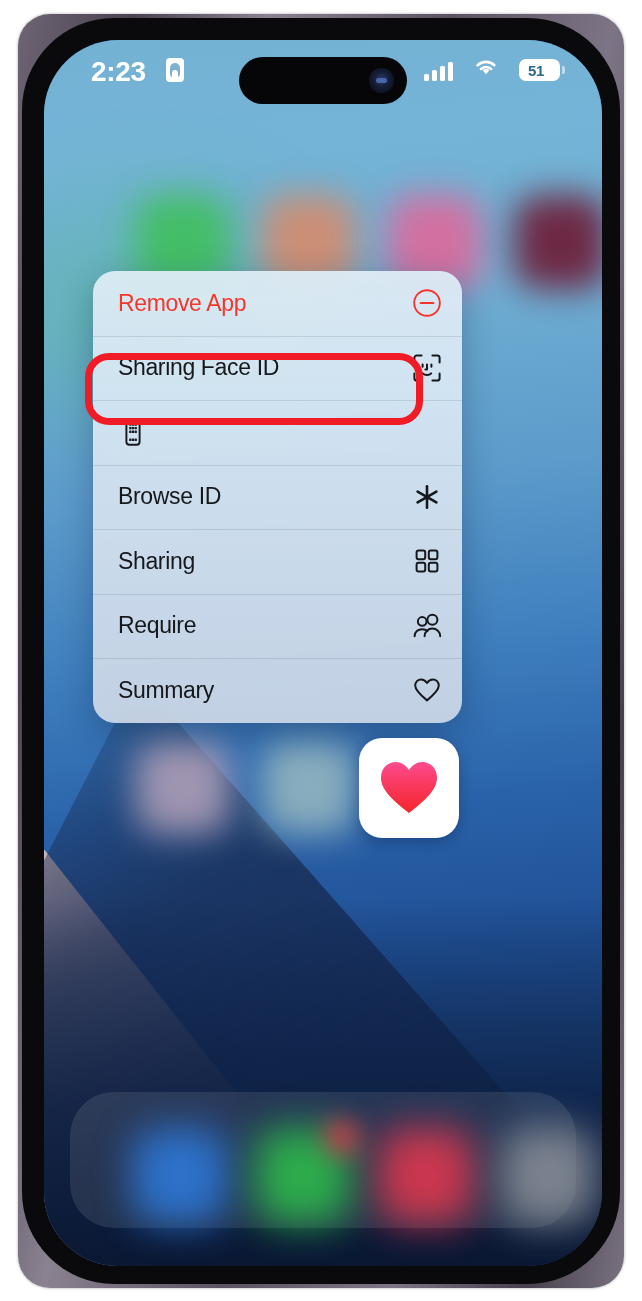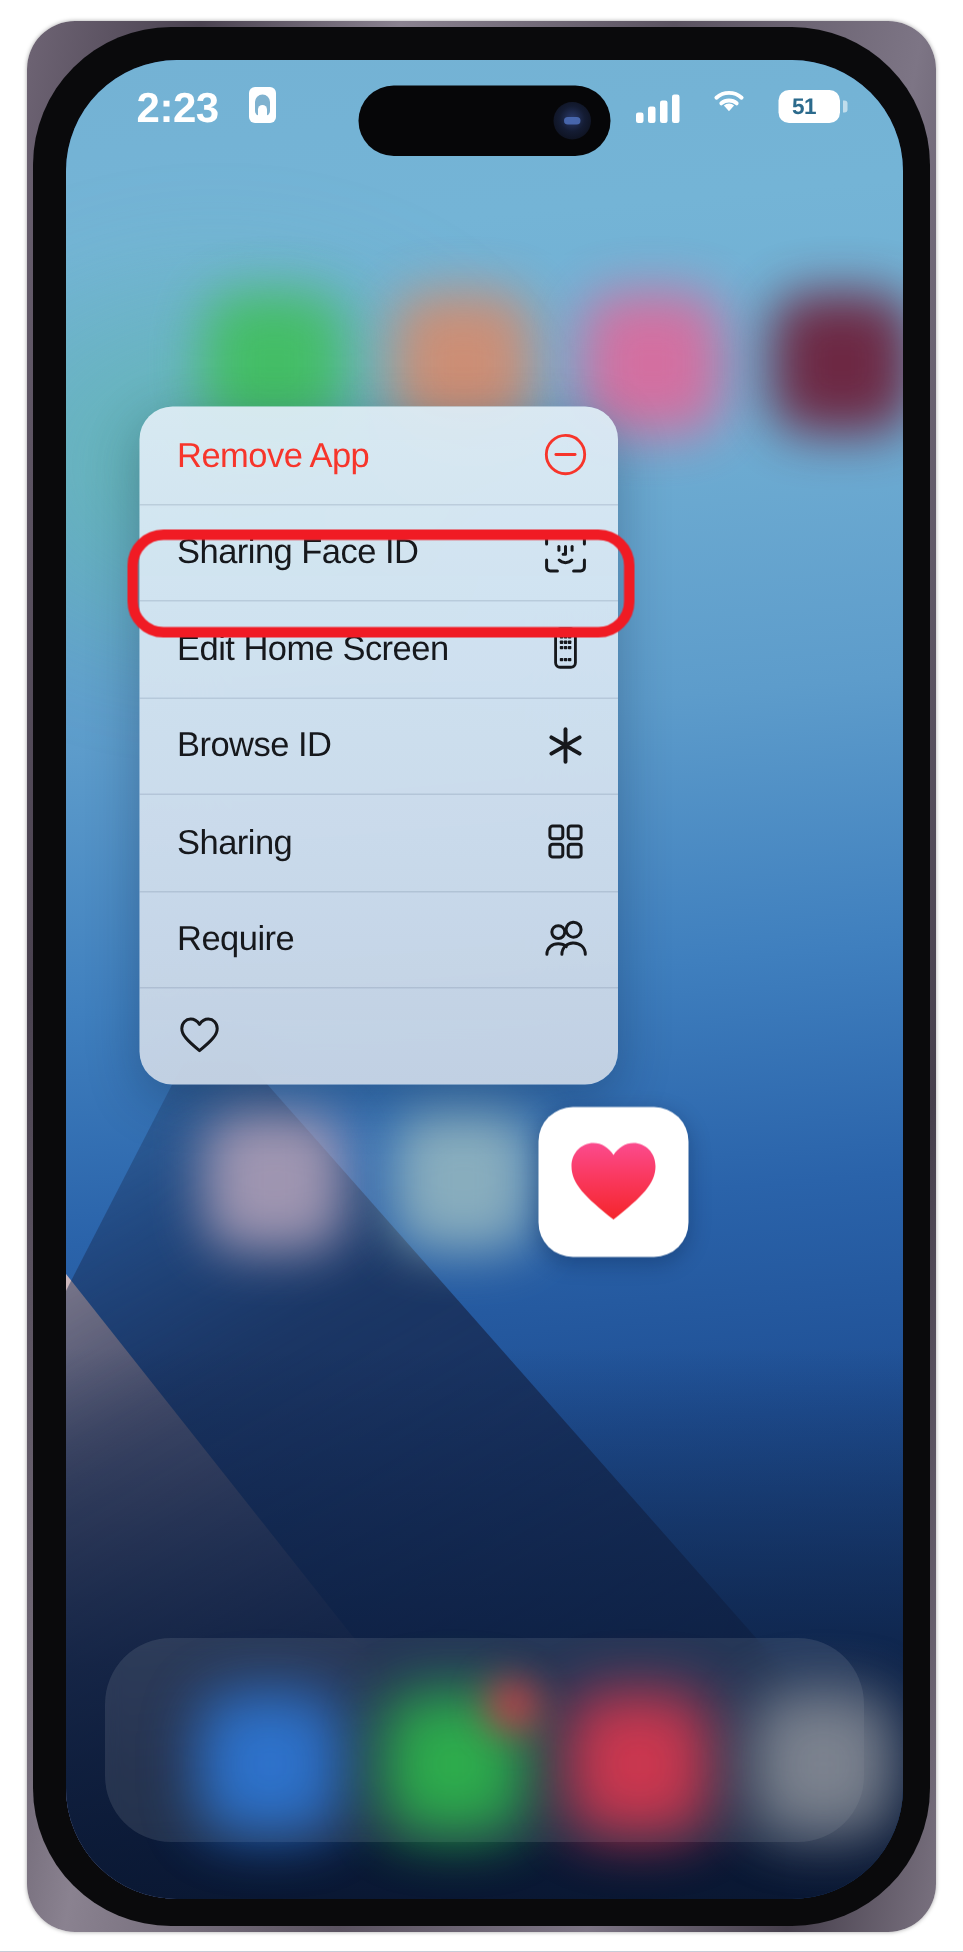--- a/index.html
+++ b/index.html
@@ -248,21 +248,21 @@
     border-radius: 3px;
     background: #4b6bb5;
     opacity: 0.9;
   }
 
   
   #context-menu {
     position: absolute;
     left: 49px;
     top: 231px;
-    width: 319px;
+    width: 369px;
     border-radius: 22px;
     overflow: hidden;
     background: linear-gradient(180deg, rgba(222,236,245,0.94) 0%, rgba(216,231,243,0.93) 30%, rgba(211,224,238,0.93) 62%, rgba(205,216,230,0.92) 100%);
     backdrop-filter: blur(26px);
     box-shadow: 0 10px 34px rgba(10,25,55,0.30);
     z-index: 8;
   }
   .menu-row {
     position: relative;
     height: 64.5px;
@@ -411,21 +411,20 @@
                 <path d="M27.6 20.4v4.8a2.4 2.4 0 0 1-2.4 2.4h-4.8"></path>
                 <path d="M9.6 27.6H4.8a2.4 2.4 0 0 1-2.4-2.4v-4.8"></path>
                 <line x1="10.6" y1="11.4" x2="10.6" y2="13.8"></line>
                 <line x1="19.4" y1="11.4" x2="19.4" y2="13.8"></line>
                 <path d="M15 11.4v5.1h-1.6"></path>
                 <path d="M10.8 20.4c1 1.1 2.4 1.7 4.2 1.7s3.2-.6 4.2-1.7"></path>
               </svg>
             </div>
           </div>
           <div class="menu-row">
-            <div class="menu-label">Edit Home Screen</div>
             <div class="menu-icon">
               <svg width="30" height="30" viewBox="0 0 30 30" fill="none">
                 <rect x="8.4" y="2.2" width="13.2" height="25.6" rx="3" stroke="currentColor" stroke-width="1.9"></rect>
                 <g fill="currentColor">
                   <rect x="11.2" y="6.4" width="2.3" height="2.3" rx="0.5"></rect>
                   <rect x="13.9" y="6.4" width="2.3" height="2.3" rx="0.5"></rect>
                   <rect x="16.6" y="6.4" width="2.3" height="2.3" rx="0.5"></rect>
                   <rect x="11.2" y="10.0" width="2.3" height="2.3" rx="0.5"></rect>
                   <rect x="13.9" y="10.0" width="2.3" height="2.3" rx="0.5"></rect>
                   <rect x="16.6" y="10.0" width="2.3" height="2.3" rx="0.5"></rect>
@@ -465,20 +464,21 @@
             <div class="menu-icon">
               <svg width="30" height="30" viewBox="0 0 30 30" fill="none" stroke="currentColor" stroke-width="2" stroke-linecap="round" stroke-linejoin="round">
                 <circle cx="10.2" cy="10.4" r="4.3"></circle>
                 <circle cx="20.4" cy="8.8" r="5.0"></circle>
                 <path d="M2.6 25.2c0-4.3 3.4-7.0 7.6-7.0 2.1 0 4.0.7 5.3 1.9"></path>
                 <path d="M12.6 25.2c0-4.6 3.6-7.6 7.8-7.6s7.8 3.0 7.8 7.6"></path>
               </svg>
             </div>
           </div>
           <div class="menu-row">
+            <div class="menu-label">Summary</div>
             <div class="menu-icon">
               <svg width="30" height="30" viewBox="0 0 30 30" fill="none">
                 <path d="M15 25.4C6.6 18.6 3.2 14.8 3.2 10.6 3.2 7 5.9 4.4 9.1 4.4c2.3 0 4.4 1.3 5.9 3.5 1.5-2.2 3.6-3.5 5.9-3.5 3.2 0 5.9 2.6 5.9 6.2 0 4.2-3.4 8-11.8 14.8z" stroke="currentColor" stroke-width="2" stroke-linejoin="round"></path>
               </svg>
             </div>
           </div>
         </div>
 
       <div id="highlight-box"></div>
 

